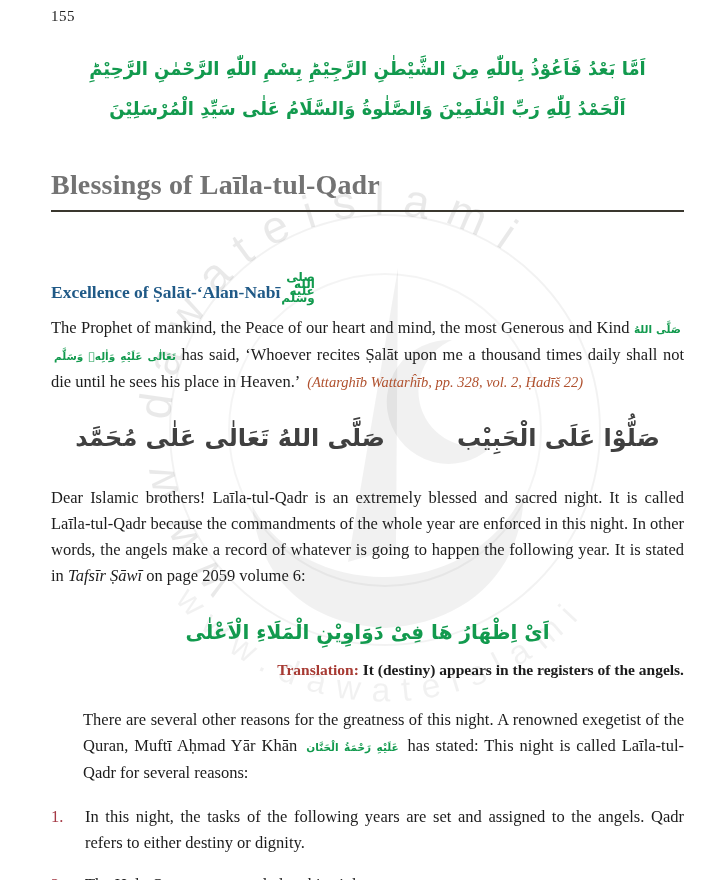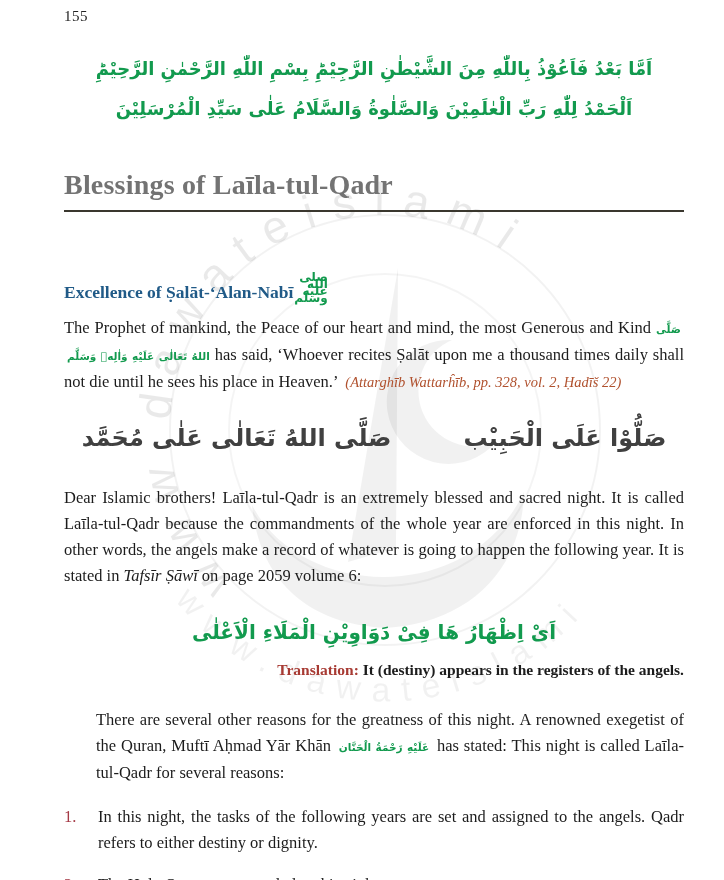--- a/index.html
+++ b/index.html
@@ -7,21 +7,21 @@
   body {
     width: 724px; height: 880px;
     position: relative;
     overflow: hidden;
     font-family: "Liberation Serif", "DejaVu Serif", serif;
     color: #1c1c1c;
   }
   .page {
     position: relative;
     width: 724px; height: 880px;
-    padding: 8px 40px 0 64px;
+    padding: 8px 40px 0 51px;
     z-index: 1;
   }
   .watermark {
     position: absolute;
     left: 0; top: 0;
     z-index: 0;
     pointer-events: none;
   }
   .content { position: relative; z-index: 2; }
 

